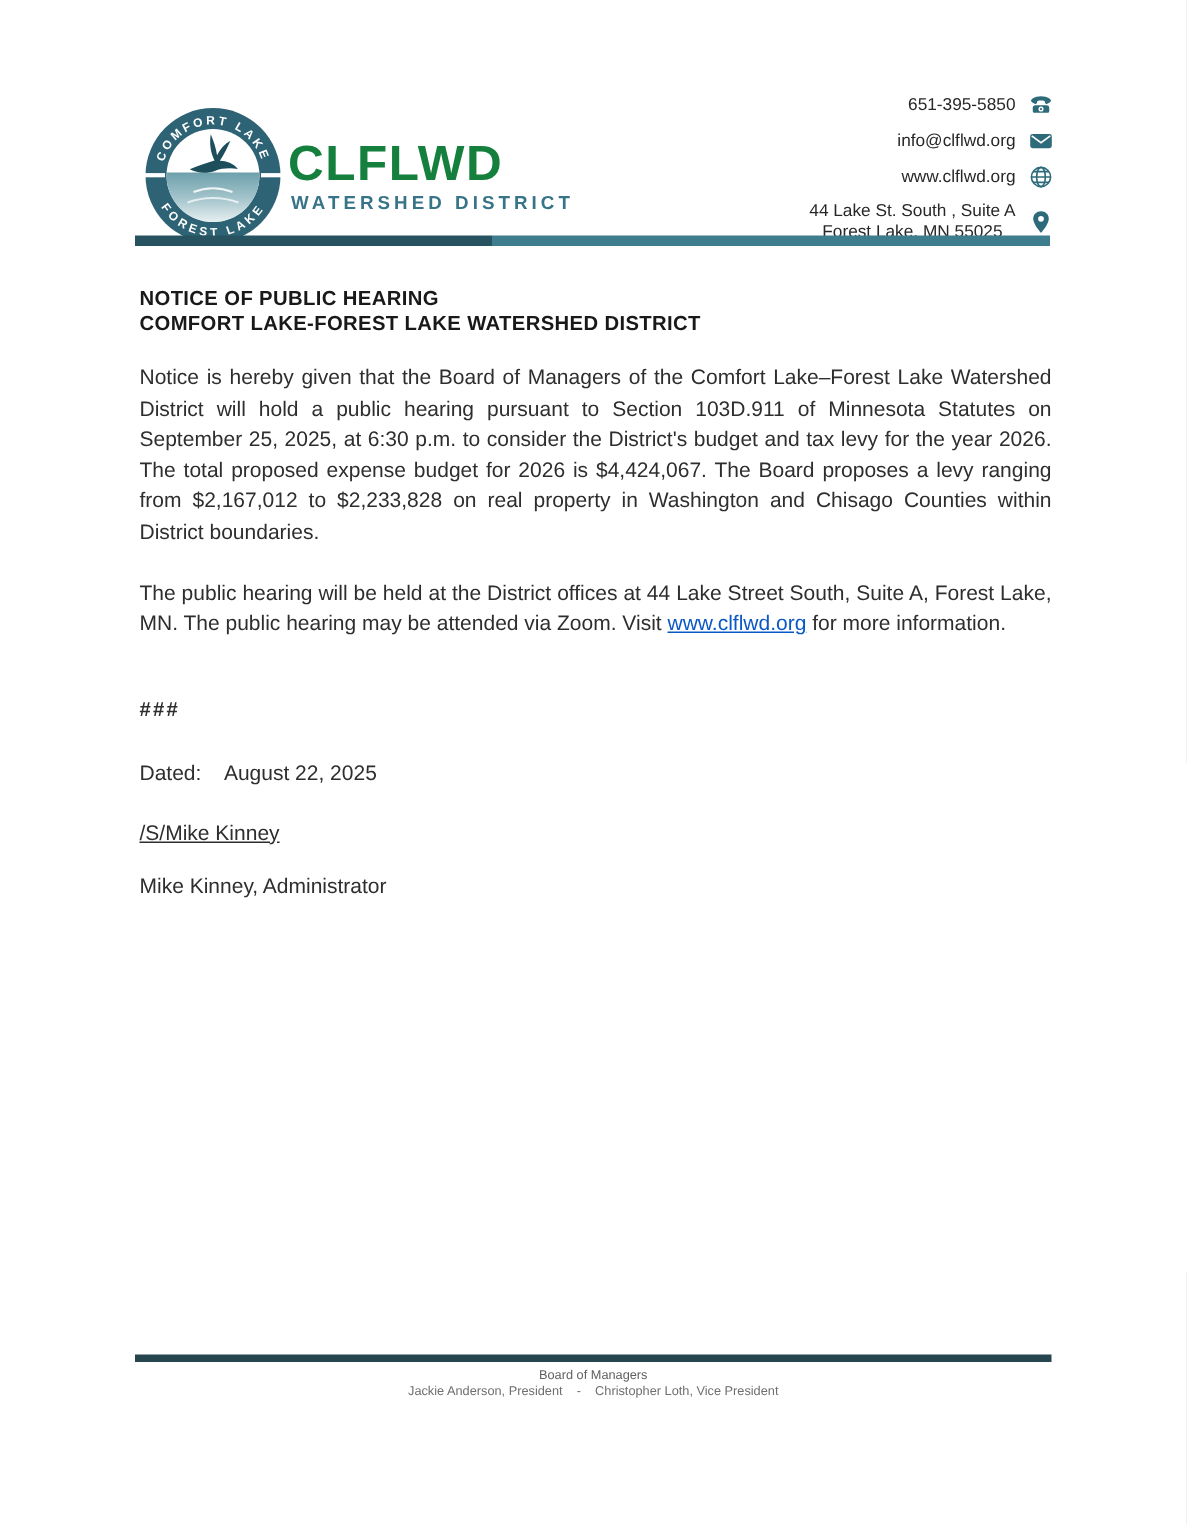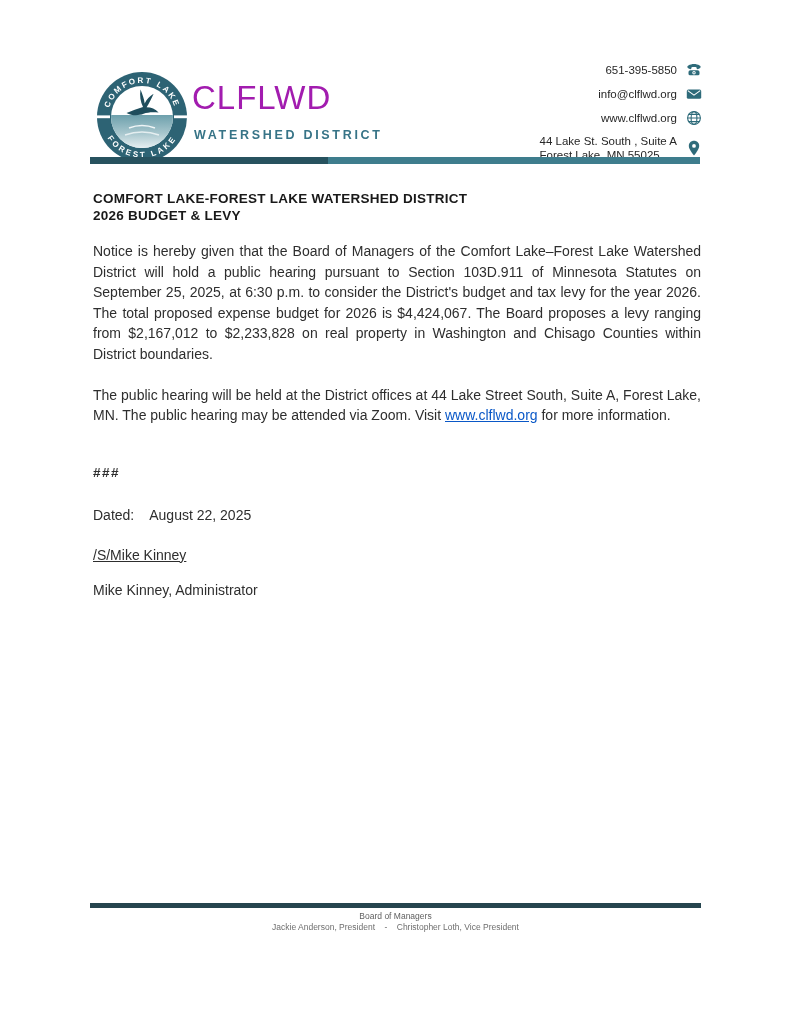--- a/index.html
+++ b/index.html
@@ -9,36 +9,36 @@
     position: relative;
     width: 791px; height: 1024px;
     margin: 0 auto;
     background: #ffffff;
     overflow: hidden;
   }
 
   
   .logo-seal { position: absolute; left: 96px; top: 71px; width: 92px; height: 92px; }
   .brand-acronym {
-    position: absolute; left: 192px; top: 79px;
-    font-size: 33px; font-weight: 400; letter-spacing: 1px;
-    color: #a21caf;
+    position: absolute; left: 192px; top: 90px;
+    font-size: 33px; font-weight: 700; letter-spacing: 1px;
+    color: #15803d;
   }
   .brand-subtitle {
     position: absolute; left: 194px; top: 128px;
     font-size: 12.5px; font-weight: 700; letter-spacing: 2.7px;
     color: #377487;
   }
   .contact { position: absolute; right: 89px; top: 62px; }
   .contact-row {
     display: flex; justify-content: flex-end; align-items: center;
     gap: 9px; margin-bottom: 8px;
     font-size: 11.5px; font-weight: 500; color: #272727;
   }
-  .contact-row .addr { text-align: left; line-height: 14px; }
+  .contact-row .addr { text-align: center; line-height: 14px; }
   .contact-icon { width: 16px; height: 16px; flex: 0 0 16px; display: block; }
   .header-divider {
     position: absolute; left: 90px; top: 157px; width: 610px; height: 7px;
     background: linear-gradient(90deg, #27525f 0%, #27525f 39%, #3e7d8d 39%, #3e7d8d 100%);
   }
 
   
   .content { position: absolute; left: 93px; top: 190px; width: 608px; color: #2e2e2e; }
   .heading { font-size: 13.5px; font-weight: 700; line-height: 17px; letter-spacing: .25px; color: #191919; }
   .para { margin-top: 17px; font-size: 14px; line-height: 20.6px; text-align: justify; }
@@ -134,22 +134,22 @@
         <path d="M8 0.8 C5 0.8 2.8 3 2.8 5.9 C2.8 9.6 8 15.3 8 15.3 C8 15.3 13.2 9.6 13.2 5.9 C13.2 3 11 0.8 8 0.8 Z"></path>
         <circle cx="8" cy="5.9" r="1.9" fill="#ffffff"></circle>
       </svg>
     </div>
   </div>
 
   <div class="header-divider"></div>
 
   <div class="content">
     <div class="heading">
+      <div>NOTICE OF PUBLIC HEARING</div>
       <div>COMFORT LAKE-FOREST LAKE WATERSHED DISTRICT</div>
-      <div>2026 BUDGET &amp; LEVY</div>
     </div>
 
     <p class="para">Notice is hereby given that the Board of Managers of the Comfort Lake–Forest Lake Watershed District will hold a public hearing pursuant to Section 103D.911 of Minnesota Statutes on September 25, 2025, at 6:30 p.m. to consider the District's budget and tax levy for the year 2026. The total proposed expense budget for 2026 is $4,424,067. The Board proposes a levy ranging from $2,167,012 to $2,233,828 on real property in Washington and Chisago Counties within District boundaries.</p>
 
     <p class="para para2"><span>The public hearing will be held at the District offices at 44 Lake Street South, Suite A, Forest Lake, MN. The public hearing may be attended via Zoom. Visit </span><span class="web-link">www.clflwd.org</span><span> for more information.</span></p>
 
     <div class="end-marker">###</div>
 
     <div class="dated-line">
       <span>Dated:</span><span class="val">August 22, 2025</span>

